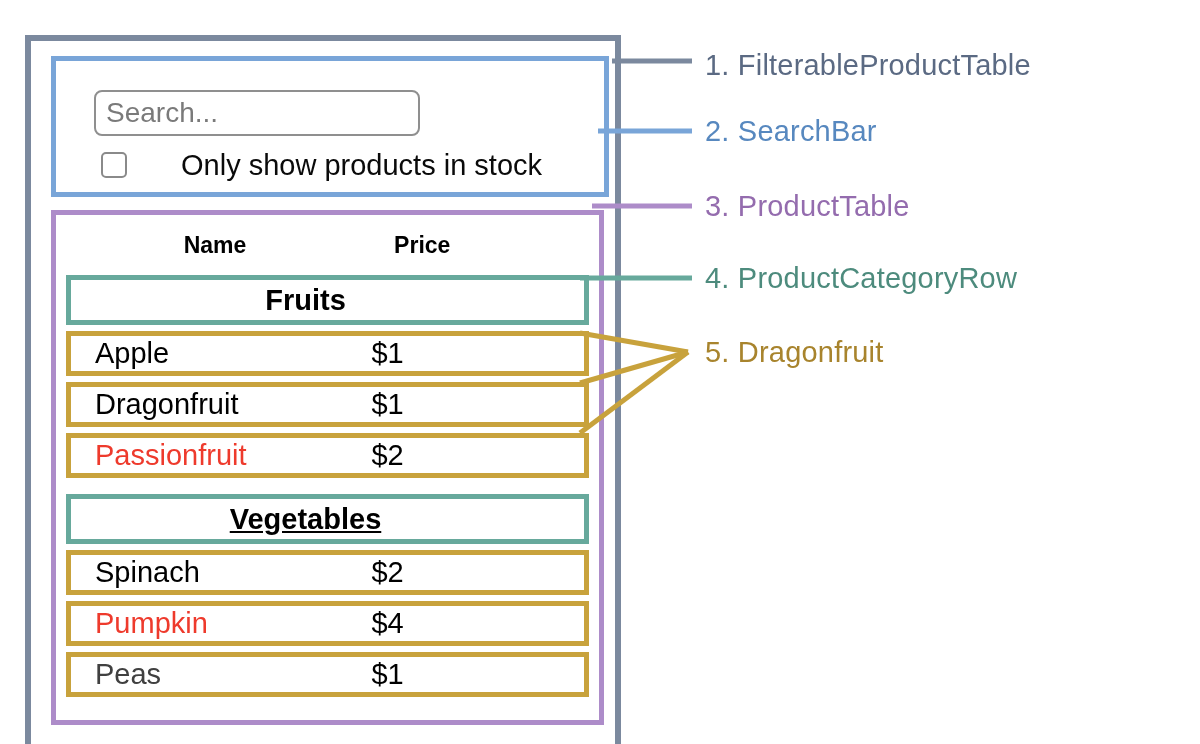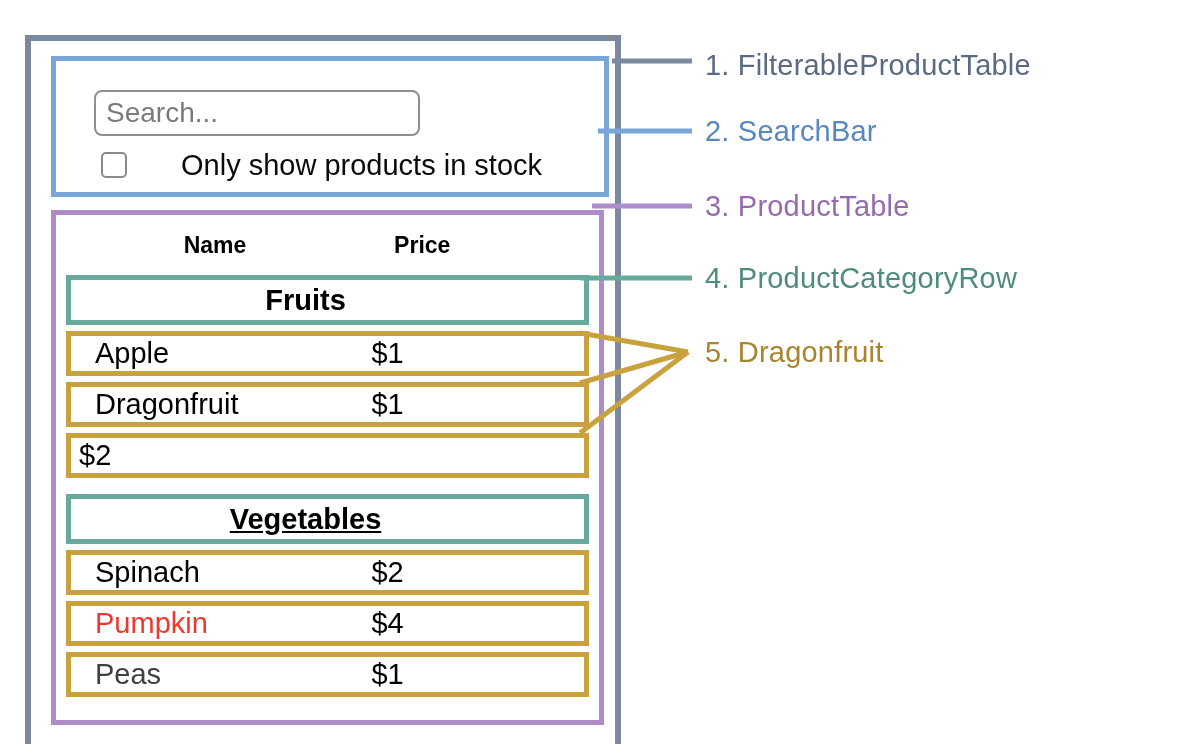--- a/index.html
+++ b/index.html
@@ -94,20 +94,21 @@
 
       <div class="product-row">
         <span class="p-name" style="color: rgb(0, 0, 0);">Apple</span>
         <span class="p-price">$1</span>
       </div>
       <div class="product-row">
         <span class="p-name" style="color: rgb(0, 0, 0);">Dragonfruit</span>
         <span class="p-price">$1</span>
       </div>
       <div class="product-row">
+        <span class="p-name" style="color: rgb(238, 58, 44);">Passionfruit</span>
         <span class="p-price">$2</span>
       </div>
 
       <div class="category-row second">Vegetables</div>
 
       <div class="product-row">
         <span class="p-name" style="color: rgb(0, 0, 0);">Spinach</span>
         <span class="p-price">$2</span>
       </div>
       <div class="product-row">

